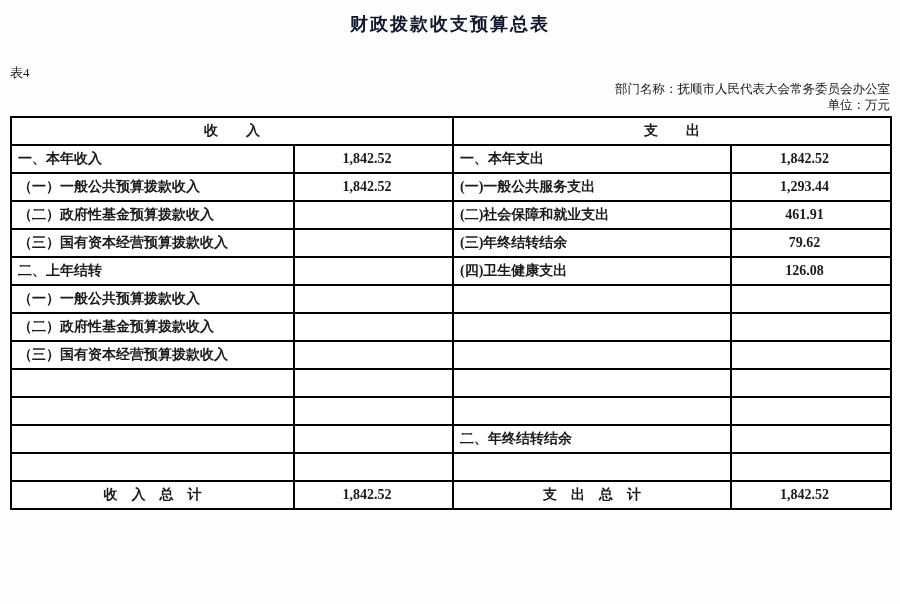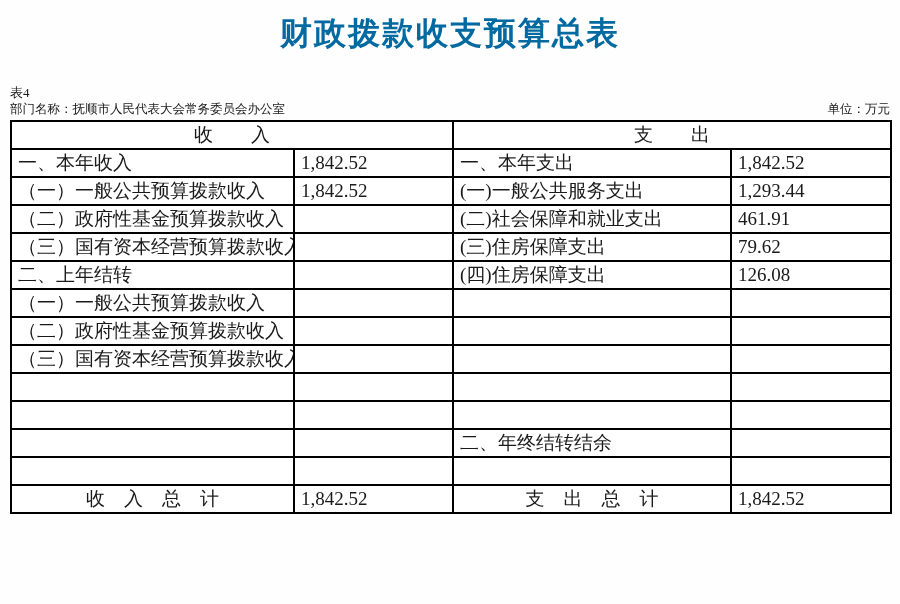--- a/index.html
+++ b/index.html
@@ -6,60 +6,61 @@
   html, body { background: #ffffff; }
   body {
     width: 900px; height: 604px;
     font-family: "Liberation Serif", "DejaVu Serif", serif;
     color: #1a1a1a;
     overflow: hidden;
   }
   .page { width: 900px; height: 604px; position: relative; background: #fefefe; }
   .title {
     text-align: center;
-    font-size: 32px;
+    font-size: 18px;
     font-weight: bold;
     letter-spacing: 2px;
     padding-top: 12px;
-    color: #0369a1;
+    color: #0f172a;
   }
   .meta { margin: 0 10px; }
   .table-no {
     font-size: 13px;
     margin-top: 30px;
     line-height: 13px;
   }
   .meta-row {
     display: flex;
     justify-content: space-between;
     align-items: flex-end;
     font-size: 12.5px;
     margin-top: 2px;
     line-height: 16px;
+    flex-direction: column;
   }
   table.budget-table {
     border-collapse: collapse;
     table-layout: fixed;
     width: 880px;
     margin: 3px 10px 0 10px;
     background: #fff;
   }
   .budget-table th, .budget-table td {
     border: 2px solid #000;
-    font-size: 19px;
-    font-weight: normal;
+    font-size: 14px;
+    font-weight: bold;
     height: 28px;
     padding: 0 6px;
     overflow: hidden;
     white-space: nowrap;
     vertical-align: middle;
   }
   .budget-table thead th { text-align: center; }
   .budget-table td.item { text-align: left; }
-  .budget-table td.num  { text-align: left; padding-right: 19px; }
+  .budget-table td.num  { text-align: center; padding-right: 19px; }
   .budget-table td.total-label { text-align: center; }
   .col-item-l { width: 283px; }
   .col-num-l  { width: 159px; }
   .col-item-r { width: 278px; }
   .col-num-r  { width: 160px; }
 </style>
 </head>
 <body>
 
 <div class="page">
@@ -102,27 +103,27 @@
       </tr>
       <tr>
         <td class="item">（二）政府性基金预算拨款收入</td>
         <td class="num"></td>
         <td class="item">(二)社会保障和就业支出</td>
         <td class="num">461.91</td>
       </tr>
       <tr>
         <td class="item">（三）国有资本经营预算拨款收入</td>
         <td class="num"></td>
-        <td class="item">(三)住房保障支出</td>
+        <td class="item">(三)年终结转结余</td>
         <td class="num">79.62</td>
       </tr>
       <tr>
         <td class="item">二、上年结转</td>
         <td class="num"></td>
-        <td class="item">(四)住房保障支出</td>
+        <td class="item">(四)卫生健康支出</td>
         <td class="num">126.08</td>
       </tr>
       <tr>
         <td class="item">（一）一般公共预算拨款收入</td>
         <td class="num"></td>
         <td class="item"></td>
         <td class="num"></td>
       </tr>
       <tr>
         <td class="item">（二）政府性基金预算拨款收入</td>

